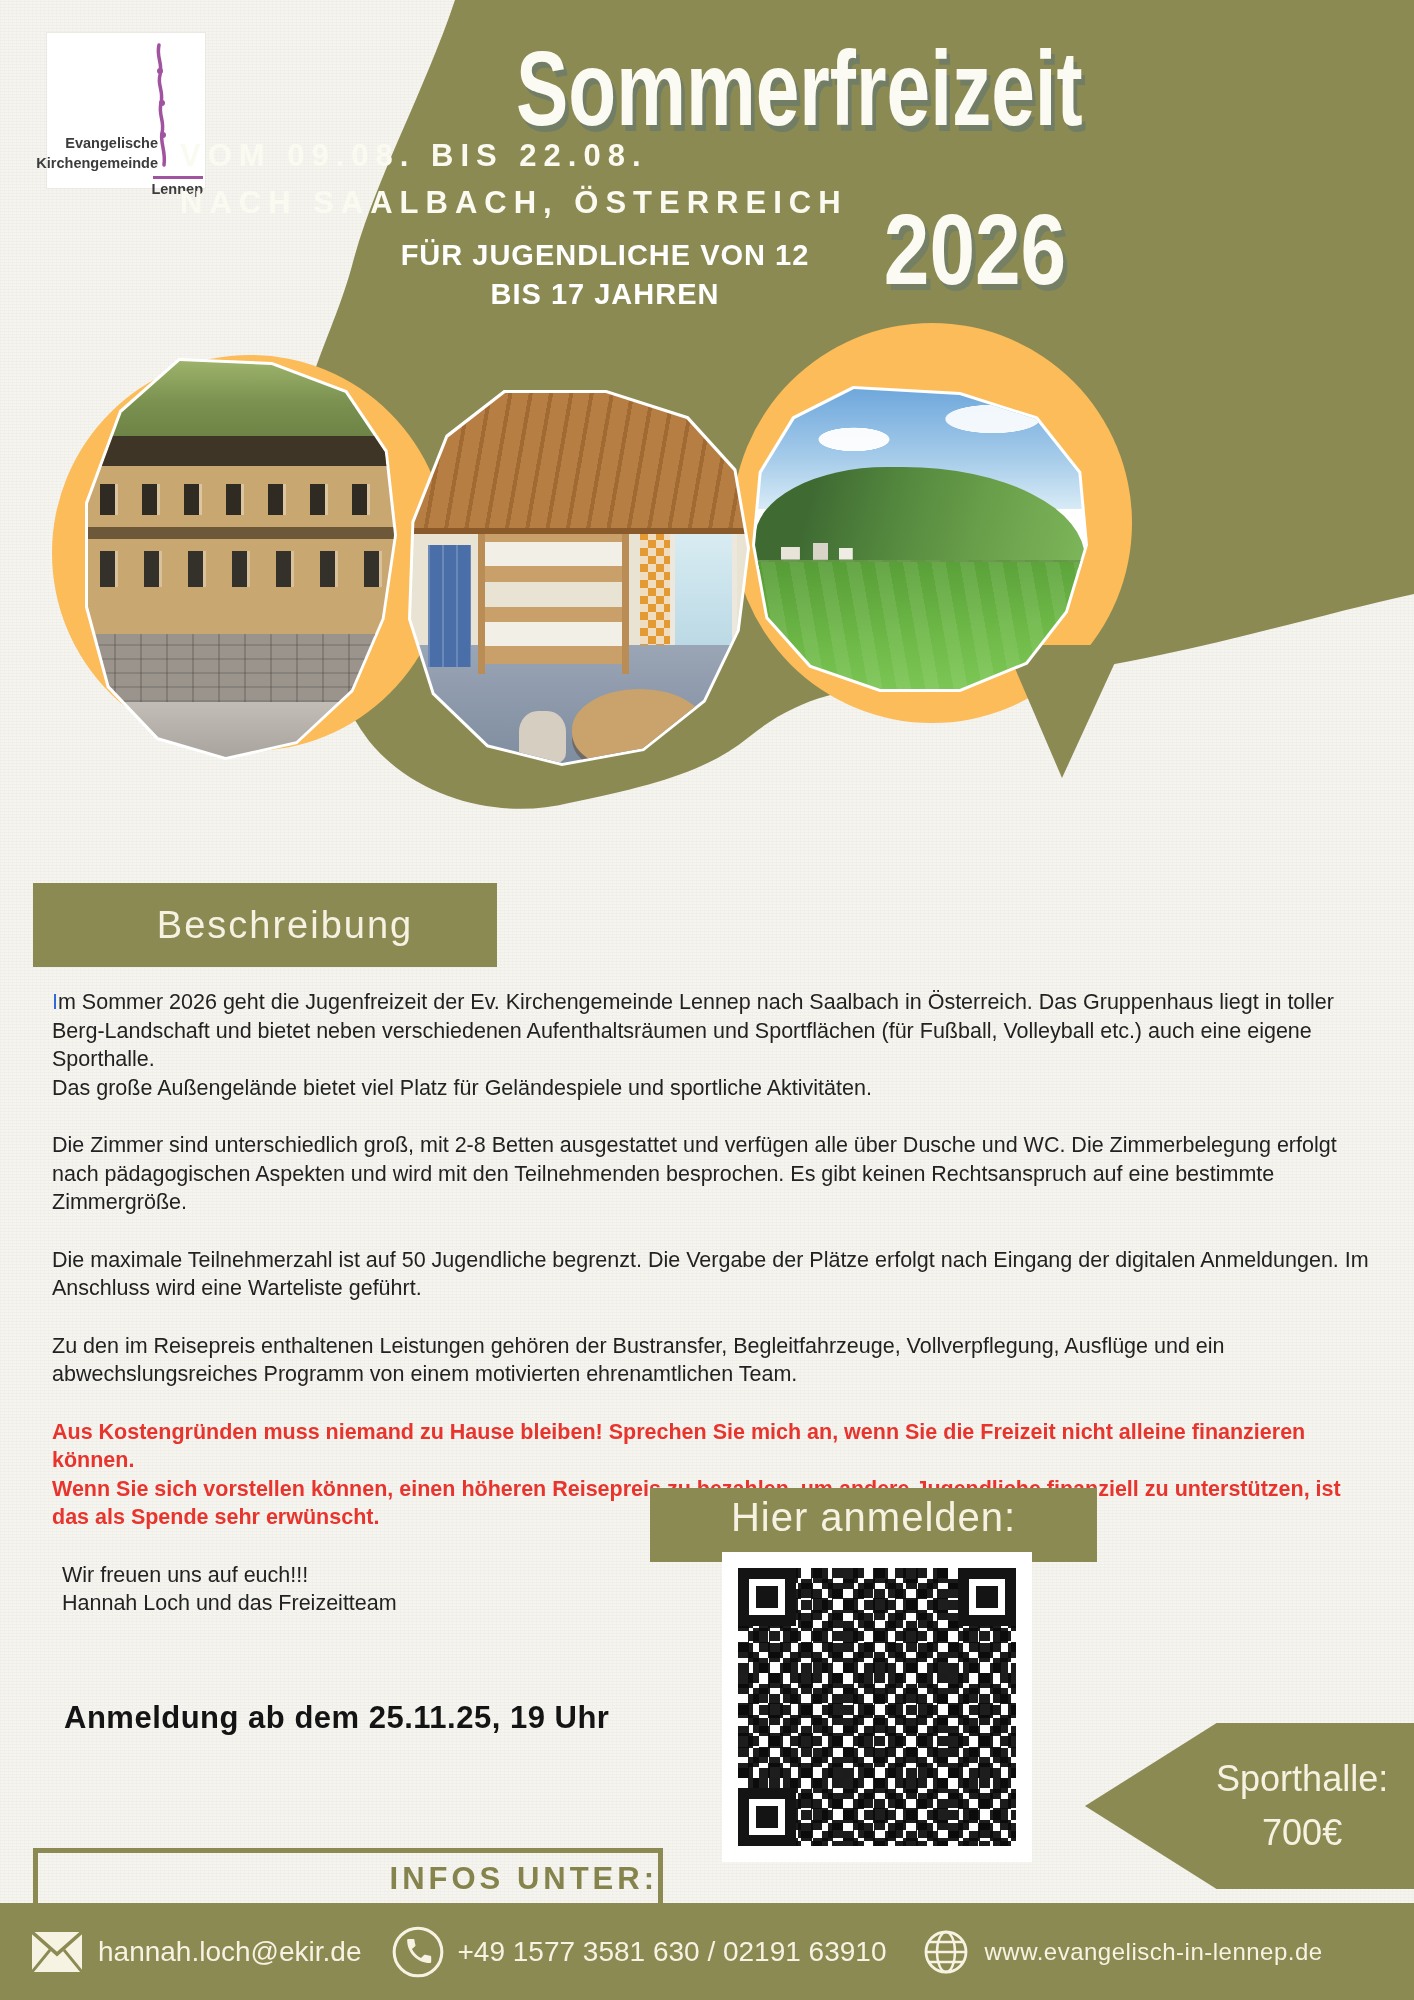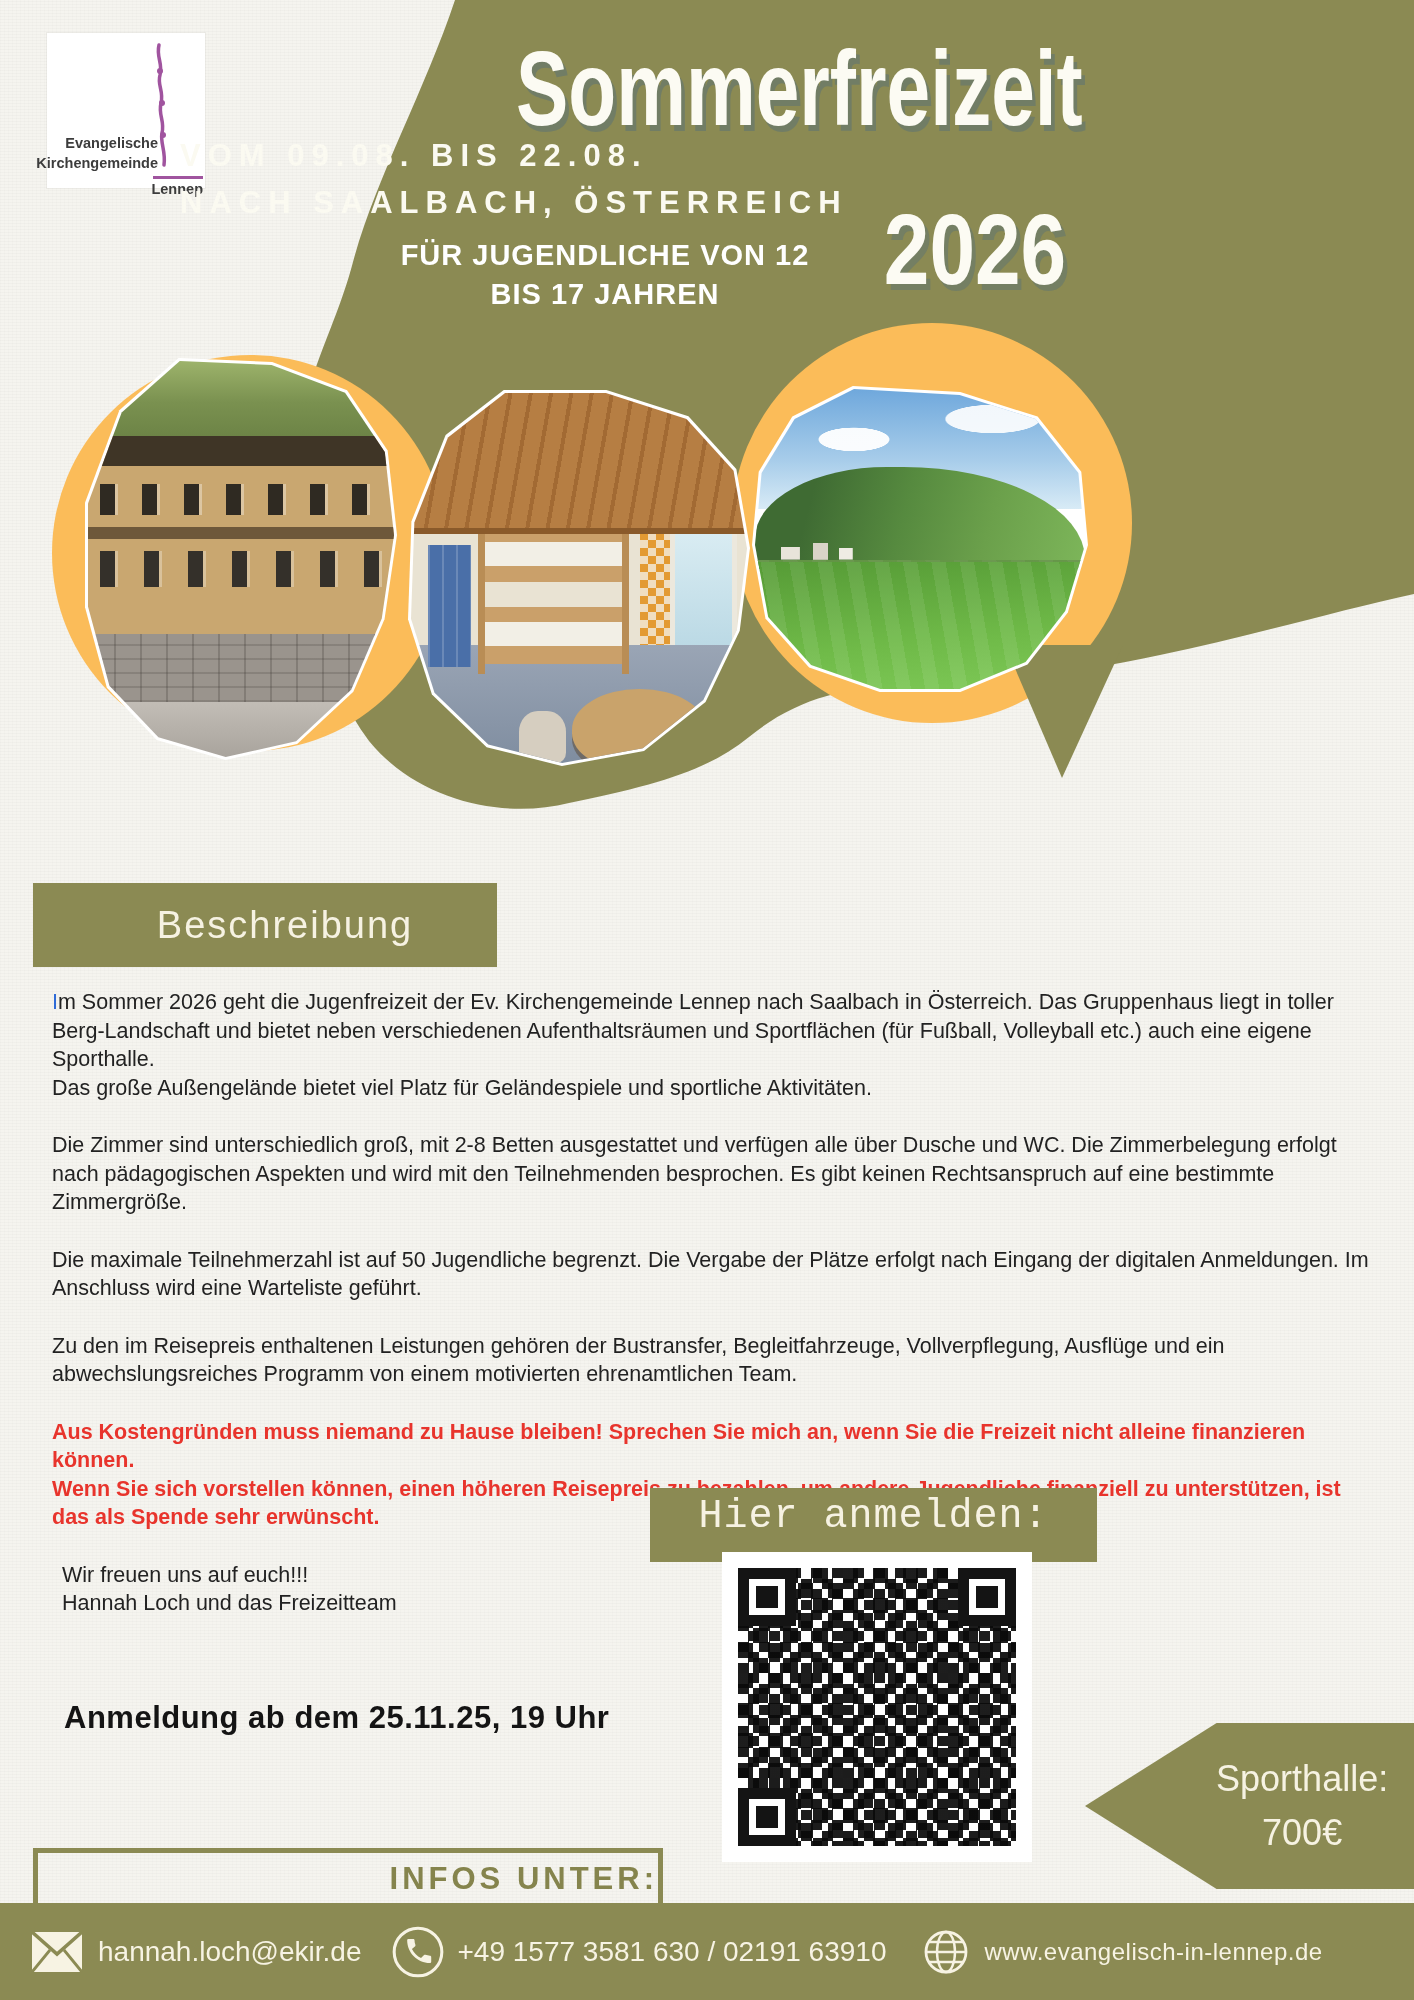--- a/index.html
+++ b/index.html
@@ -87,21 +87,21 @@
   
   .descr-heading-box { position:absolute; left:33px; top:883px; width:424px; height:84px; background:#8b8a53;padding-left:40px; }
   .descr-heading { width:100%; height:84px; line-height:84px; text-align:center; font-size:38px; font-weight:300; letter-spacing:2px; color:#f6f2e2; }
   .body-text { position:absolute; left:52px; top:988px; width:1322px; font-size:21.5px; line-height:28.5px; color:#222222; }
   .para { margin:0 0 29px 0; white-space:pre-line; }
   .para-first::first-letter { color:#2f6bd7; }
   .para-red { margin:0 0 29px 0; white-space:pre-line; color:#e8342c; font-weight:bold; }
   .para-closing { margin:10px; white-space:pre-line; }
 
   
-  .signup-box { position:absolute; left:650px; top:1488px; width:447px; height:74px; background:#8b8a53;font-family:Liberation Mono, monospace; }
+  .signup-box { position:absolute; left:650px; top:1488px; width:447px; height:74px; background:#8b8a53; }
   .signup-heading { width:100%; height:58px; line-height:58px; text-align:center; font-size:40px; font-weight:300; letter-spacing:1px; color:#f6f2e2; }
   .deadline { position:absolute; left:64px; top:1700px; font-size:31px; font-weight:bold; color:#141414; letter-spacing:0.5px; }
 
   .qr-box { position:absolute; left:722px; top:1552px; width:310px; height:310px; background:#ffffff; padding:16px; box-sizing:border-box; }
   .qr-pattern { position:relative; width:100%; height:100%;
     background-image:
       repeating-conic-gradient(rgba(10,10,10,0.92) 0% 25%, transparent 0% 50%),
       repeating-conic-gradient(#1c1c1c 0% 25%, #ffffff 0% 50%);
     background-size:30px 30px, 21px 21px; }
   .qr-finder { position:absolute; width:58px; height:58px; background:#ffffff; border:11px solid #141414; box-sizing:border-box; }

